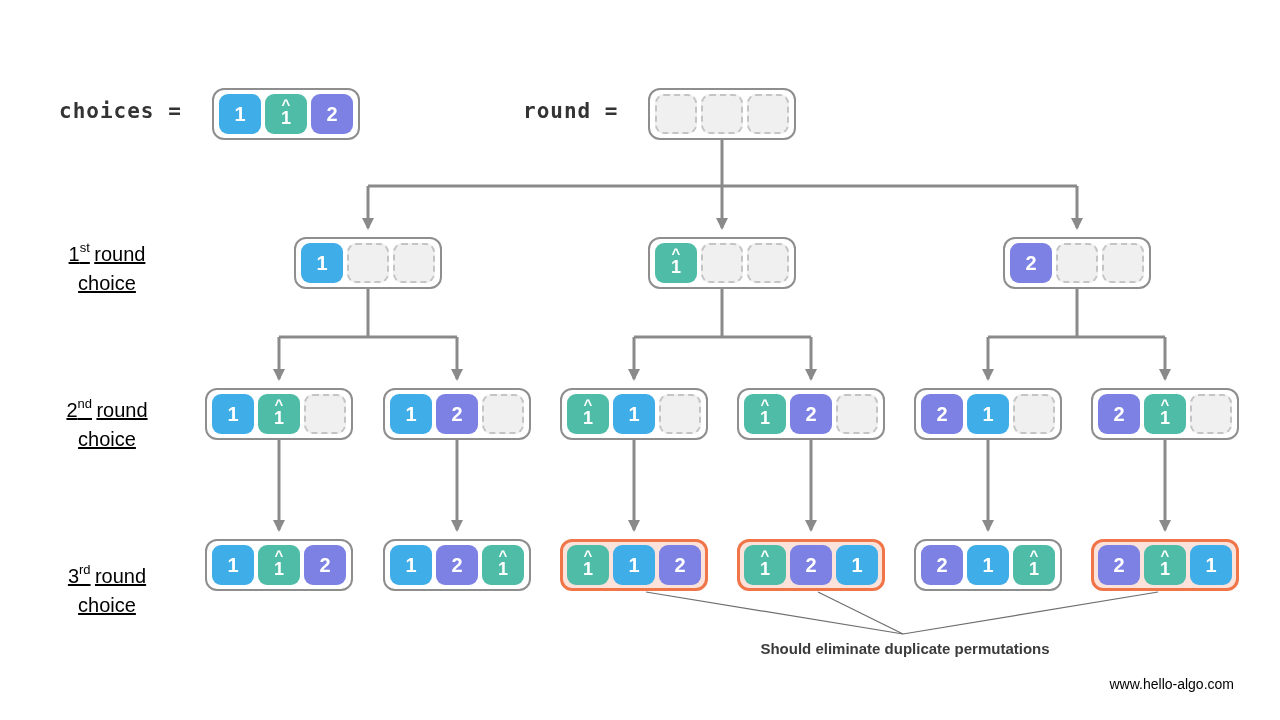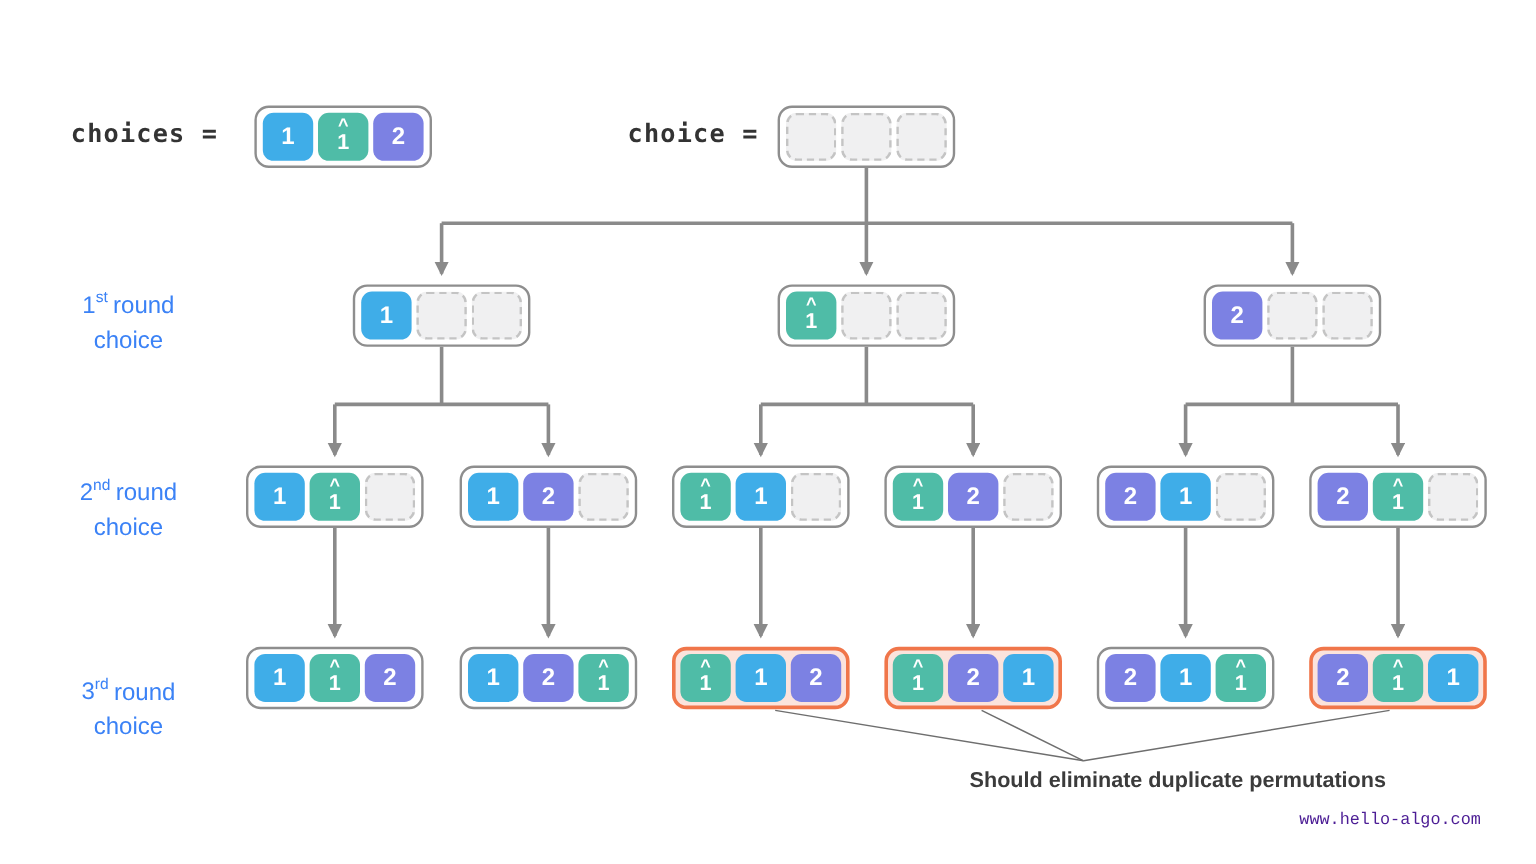--- a/index.html
+++ b/index.html
@@ -10,21 +10,21 @@
   #connectors{position:absolute;left:0;top:0;width:1280px;height:720px;}
 
   .eq-label{
     position:absolute;
     font-family:"DejaVu Sans Mono",monospace;
     font-weight:bold;font-size:21px;color:#333;letter-spacing:1px;
     white-space:pre;
   }
   .row-label{
     position:absolute;left:26px;width:162px;text-align:center;
-    font-size:20px;line-height:29px;color:#3b82f6;
+    font-size:20px;line-height:29px;color:#000000;text-decoration:underline;
   }
   .row-label sup{font-size:13px;position:relative;top:-1px;}
   .row-label .rest{margin-left:0.22em;}
 
   .node{
     position:absolute;width:148px;height:52px;box-sizing:border-box;
     background:#fff;border:2px solid #8e8e8e;border-radius:12px;
     display:flex;align-items:center;justify-content:center;gap:4px;
   }
   .node.highlight{
@@ -38,26 +38,26 @@
   }
   .cell.empty{background:#f0f0f1;border:2px dashed #c4c4c4;}
   .cell.c1{background:var(--c1,#3FADE8);}
   .cell.c1h{background:var(--c1h,#4FBCA7);}
   .cell.c2{background:var(--c2,#7C81E3);}
   .hatwrap{display:flex;flex-direction:column;align-items:center;}
   .hat-caret{font-size:15px;line-height:9px;height:9px;font-weight:bold;}
   .hat-num{font-size:18px;line-height:19px;font-weight:bold;}
 
   .caption{
-    position:absolute;left:655px;top:640px;width:500px;text-align:right;
-    font-size:18px;font-weight:bold;color:#3b3b3b;
+    position:absolute;left:655px;top:640px;width:500px;text-align:center;
+    font-size:15px;font-weight:bold;color:#3b3b3b;
   }
   .watermark{
     position:absolute;right:46px;top:676px;
-    font-family:Liberation Mono, monospace;font-size:14px;color:#4c1d95;
+    font-family:Liberation Sans, sans-serif;font-size:14px;color:#000000;
   }
 </style>
 </head>
 <body>
 
 <div id="stage">
 
   <svg id="connectors" viewBox="0 0 1280 720" xmlns="http://www.w3.org/2000/svg">
     <defs>
       <marker id="arw" markerUnits="userSpaceOnUse" markerWidth="16" markerHeight="14" refX="10" refY="6" orient="auto">
@@ -94,21 +94,21 @@
       <path d="M1165 440 V530" marker-end="url(#arw)"></path>
     </g>
     <g stroke="#6e6e6e" stroke-width="1.2" fill="none">
       <path d="M646 592 L903 634"></path>
       <path d="M818 592 L903 634"></path>
       <path d="M1158 592 L903 634"></path>
     </g>
   </svg>
 
   <div class="eq-label" style="left:59px;top:99px">choices =</div>
-  <div class="eq-label" style="left:523px;top:99px">choice =</div>
+  <div class="eq-label" style="left:523px;top:99px">round =</div>
 
   <div class="row-label" style="top:234px">
     <span>1</span><sup>st</sup><span class="rest">round</span><br>
     <span>choice</span>
   </div>
   <div class="row-label" style="top:390px">
     <span>2</span><sup>nd</sup><span class="rest">round</span><br>
     <span>choice</span>
   </div>
   <div class="row-label" style="top:556px">

